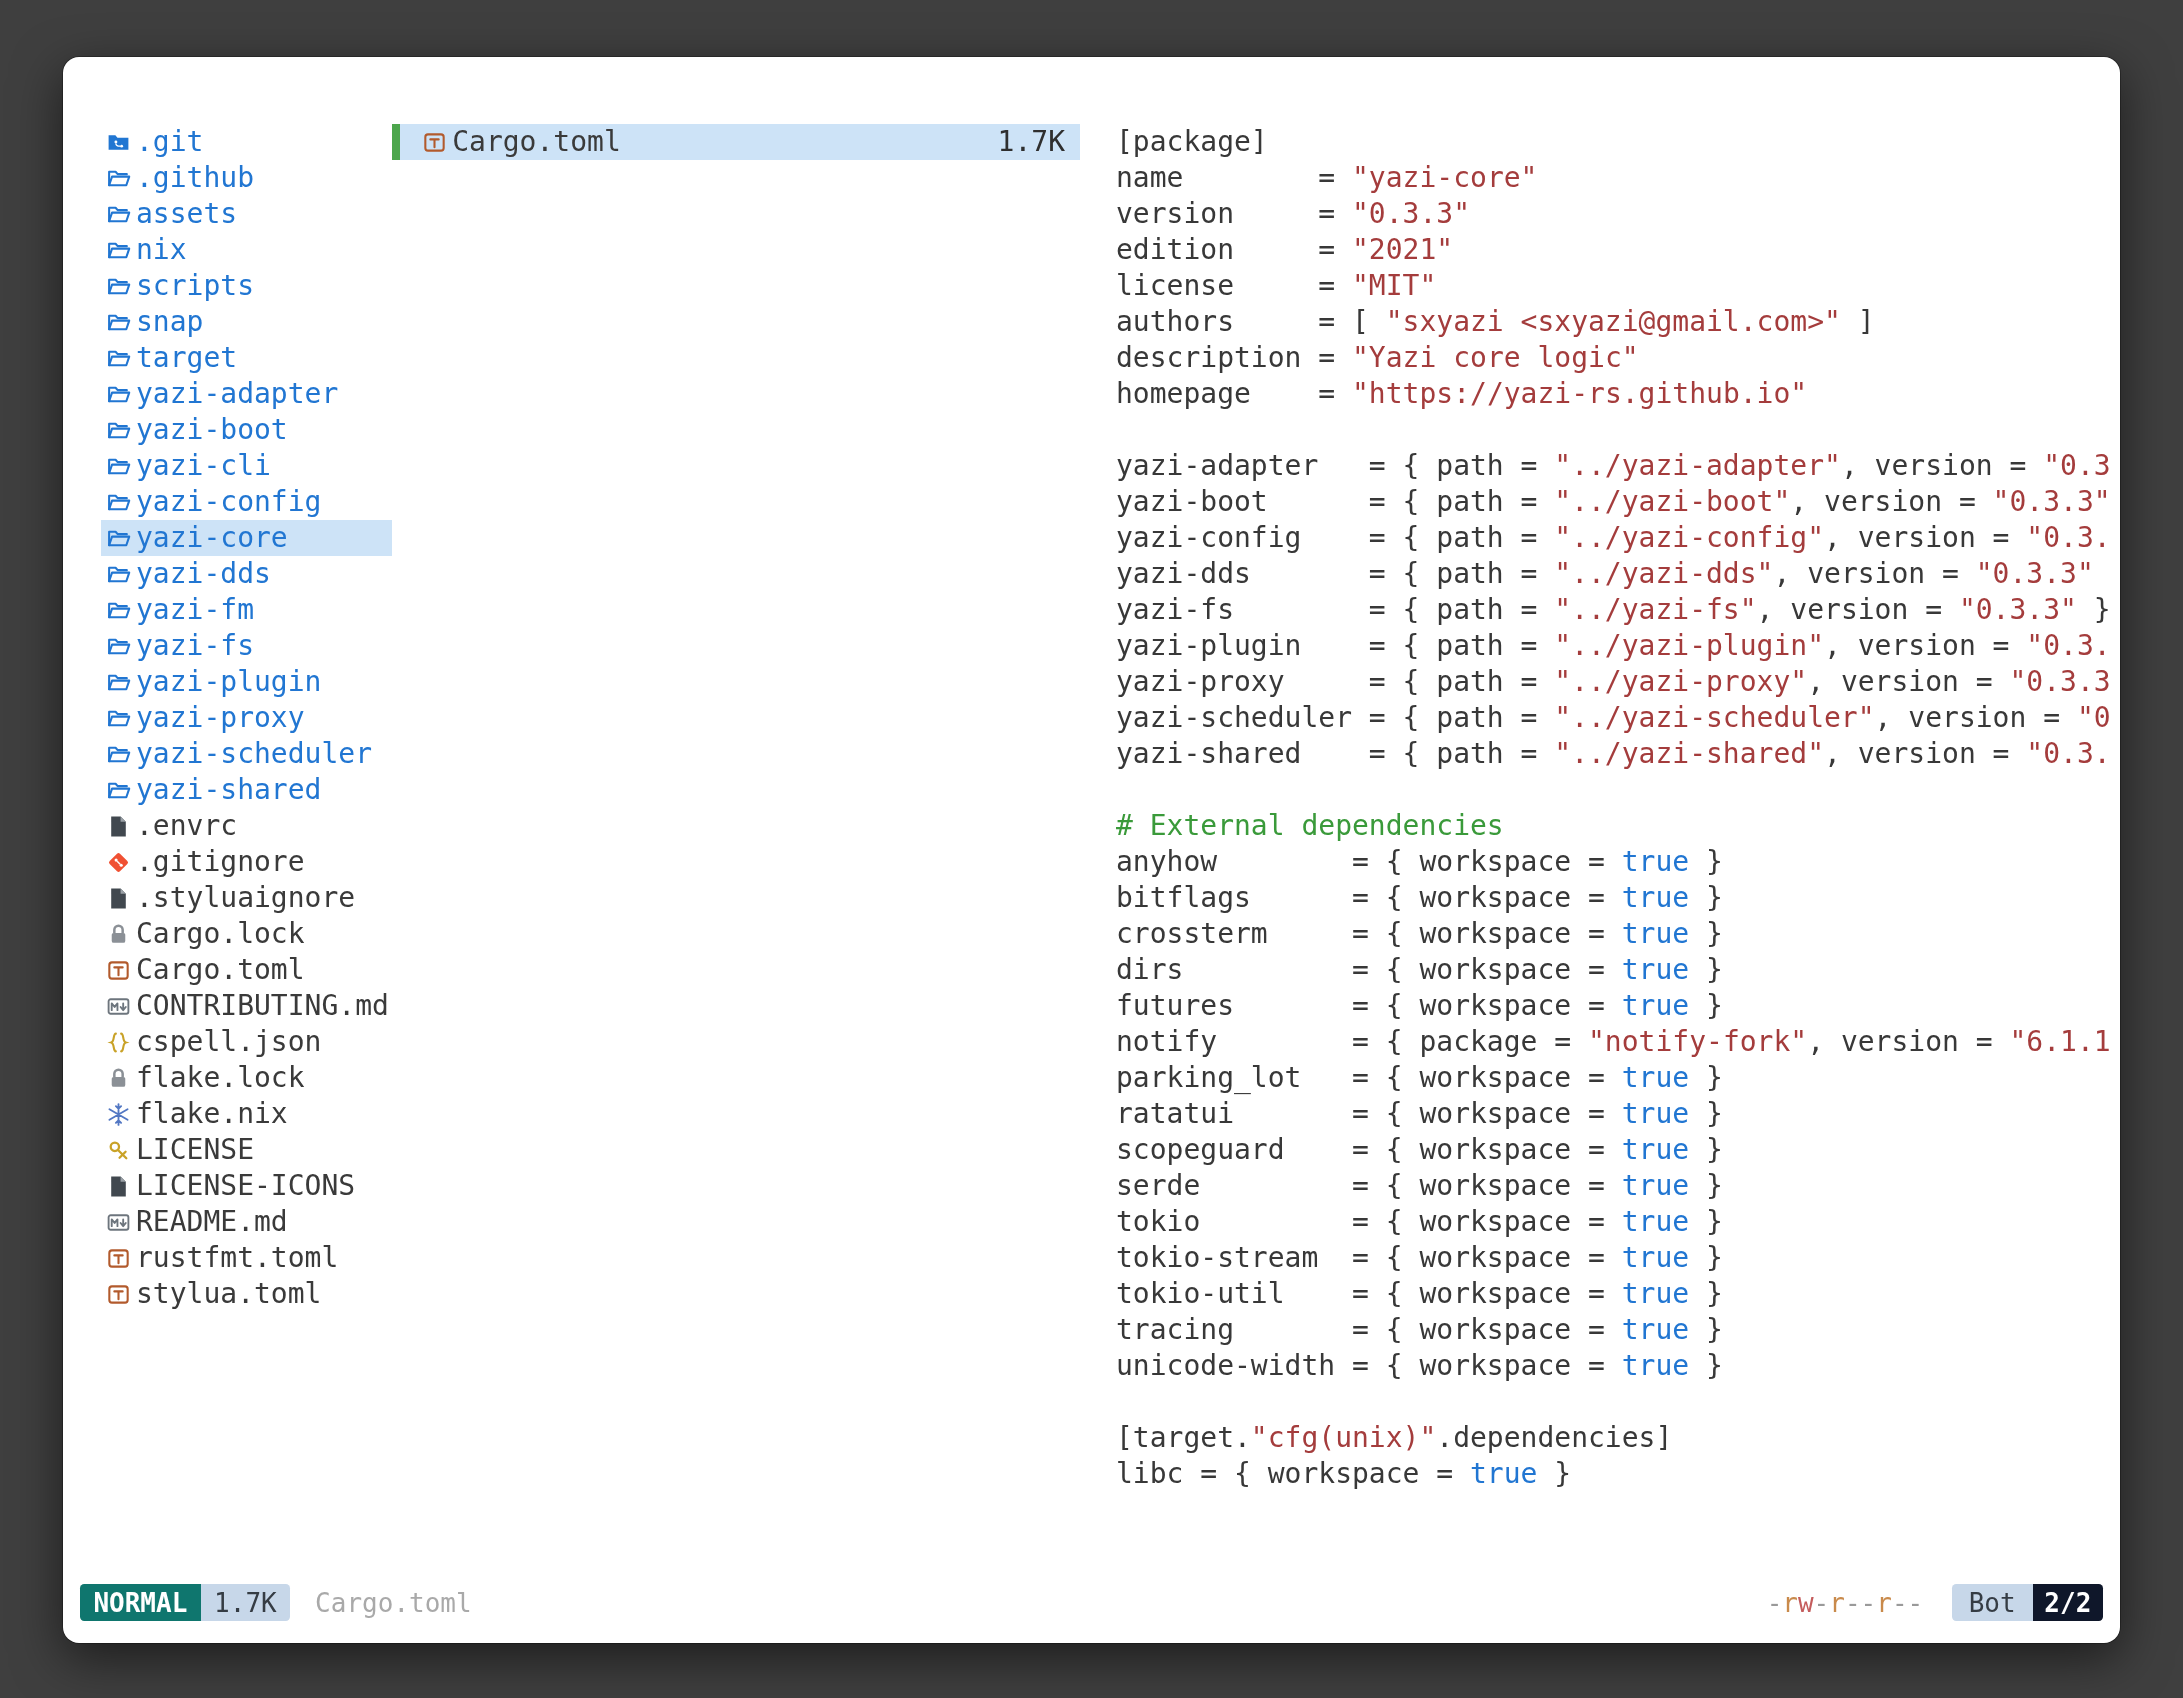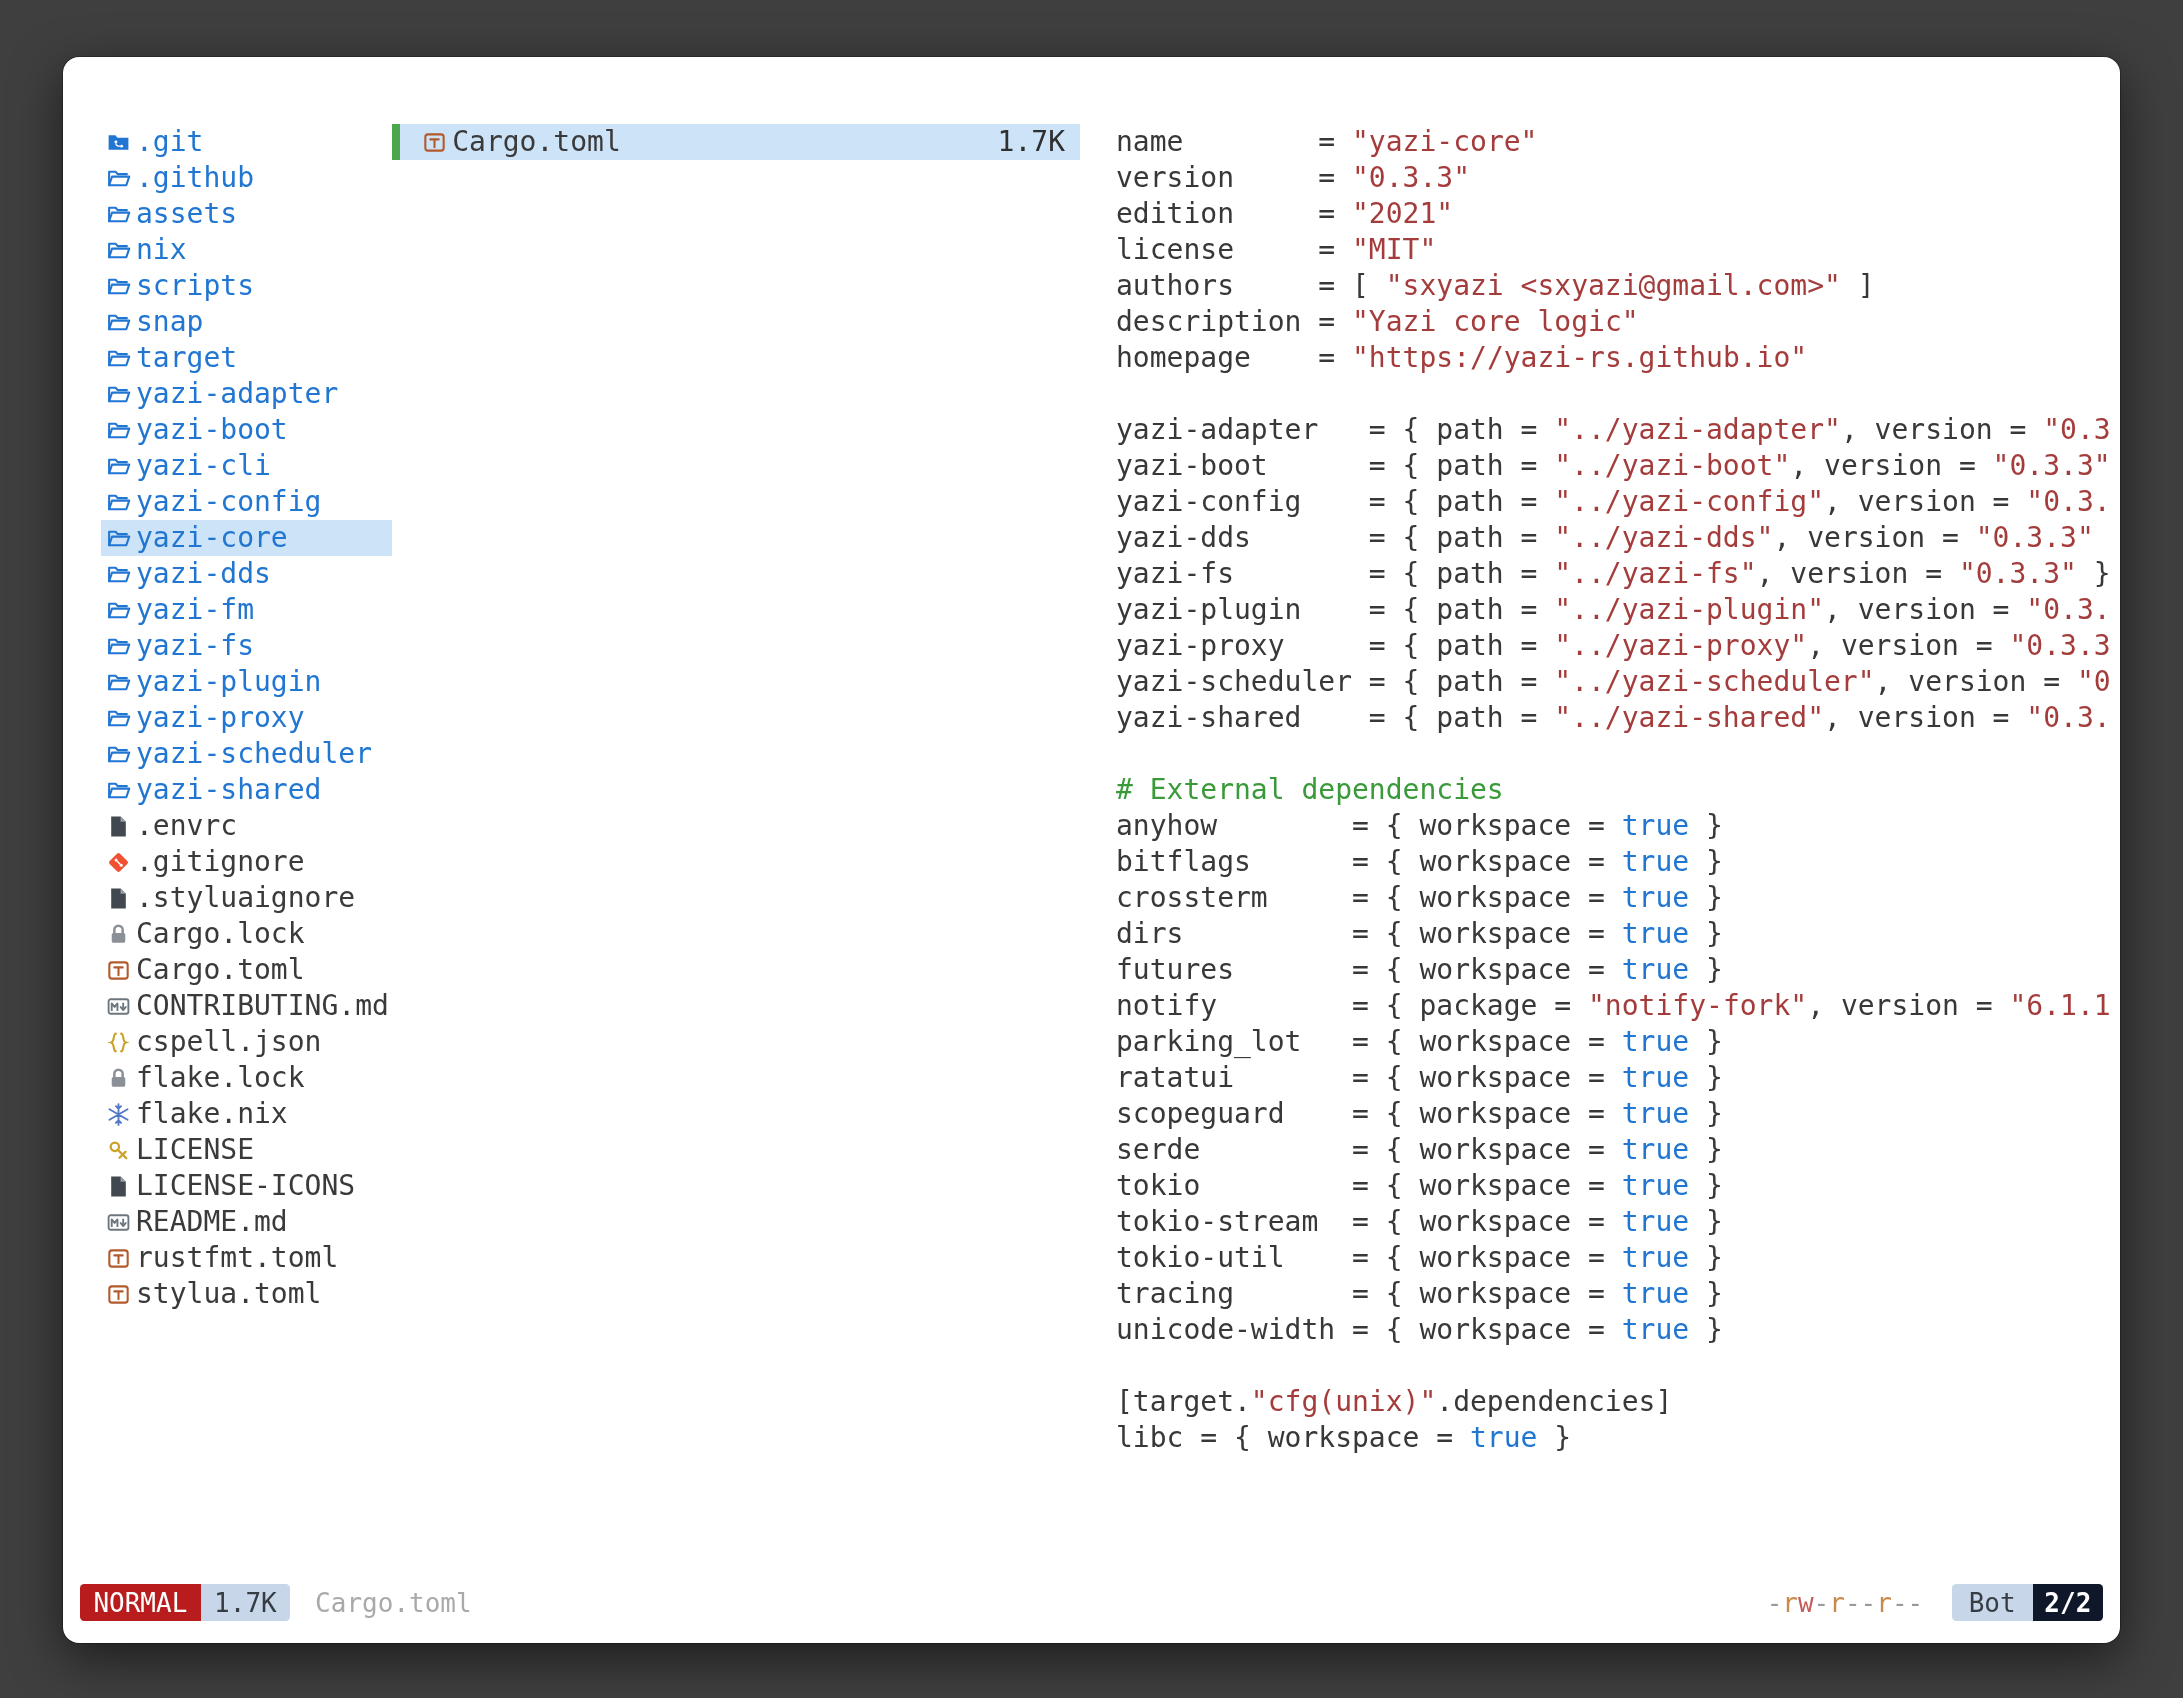--- a/index.html
+++ b/index.html
@@ -34,21 +34,21 @@
   .pline{white-space:pre;height:36px;}
   .seg-t{color:#383838;}
   .seg-s{color:#a43c3c;}
   .seg-b{color:#2176d2;text-align:center;}
   .seg-c{color:#3a9a3a;}
 
   .statusbar{
     position:absolute;left:17px;right:17px;bottom:22px;height:37px;
     display:flex;align-items:stretch;font-size:26px;
   }
-  .mode{background:#b91c1c;color:#fff;font-weight:normal;padding:0 13.4px;display:flex;align-items:center;border-radius:4.2px 0 0 4.2px;}
+  .mode{background:#0f766e;color:#fff;font-weight:bold;padding:0 13.4px;display:flex;align-items:center;border-radius:4.2px 0 0 4.2px;}
   .chip-size{background:#c7d7e9;color:#353c44;padding:0 13.4px;display:flex;align-items:center;border-radius:0 4.2px 4.2px 0;}
   .fname{color:#a9a9a9;margin-left:25px;display:flex;align-items:center;}
   .spacer{flex:1;}
   .perms{display:flex;align-items:center;margin-right:28.5px;white-space:pre;}
   .pm-dim{color:#9a9a9a;}
   .pm-r{color:#c98a4b;}
   .pm-w{color:#c45c5c;}
   .chip-bot{background:#c7d7e9;color:#353c44;padding:16px 17px;display:flex;align-items:center;border-radius:4.2px 0 0 4.2px;margin-left:0;}
   .pos{background:#0f172a;color:#fff;font-weight:bold;padding:0 11.7px;display:flex;align-items:center;border-radius:0 4.2px 4.2px 0;}
 </style>
@@ -364,20 +364,21 @@
           <svg viewBox="0 0 24 24" fill="none">
             <rect x="3.2" y="4.2" width="17.6" height="15.6" rx="2.5" stroke="#b25a2c" stroke-width="2"></rect>
             <path d="M8 9 H16 M12 9 V16.5" stroke="#b25a2c" stroke-width="2" stroke-linecap="round"></path>
           </svg>
         </span>
         <span class="label">Cargo.toml</span>
         <span class="size">1.7K</span>
       </div>
     </div>
   <div class="pane preview" id="preview-pane">
+      <div class="pline"><span class="seg-t">[package]</span></div>
       <div class="pline"><span class="seg-t">name        = </span><span class="seg-s">"yazi-core"</span></div>
       <div class="pline"><span class="seg-t">version     = </span><span class="seg-s">"0.3.3"</span></div>
       <div class="pline"><span class="seg-t">edition     = </span><span class="seg-s">"2021"</span></div>
       <div class="pline"><span class="seg-t">license     = </span><span class="seg-s">"MIT"</span></div>
       <div class="pline"><span class="seg-t">authors     = [ </span><span class="seg-s">"sxyazi &lt;sxyazi@gmail.com&gt;"</span><span class="seg-t"> ]</span></div>
       <div class="pline"><span class="seg-t">description = </span><span class="seg-s">"Yazi core logic"</span></div>
       <div class="pline"><span class="seg-t">homepage    = </span><span class="seg-s">"https://yazi-rs.github.io"</span></div>
       <div class="pline">&nbsp;</div>
       <div class="pline"><span class="seg-t">yazi-adapter   = { path = </span><span class="seg-s">"../yazi-adapter"</span><span class="seg-t">, version = </span><span class="seg-s">"0.3</span></div>
       <div class="pline"><span class="seg-t">yazi-boot      = { path = </span><span class="seg-s">"../yazi-boot"</span><span class="seg-t">, version = </span><span class="seg-s">"0.3.3"</span></div>

